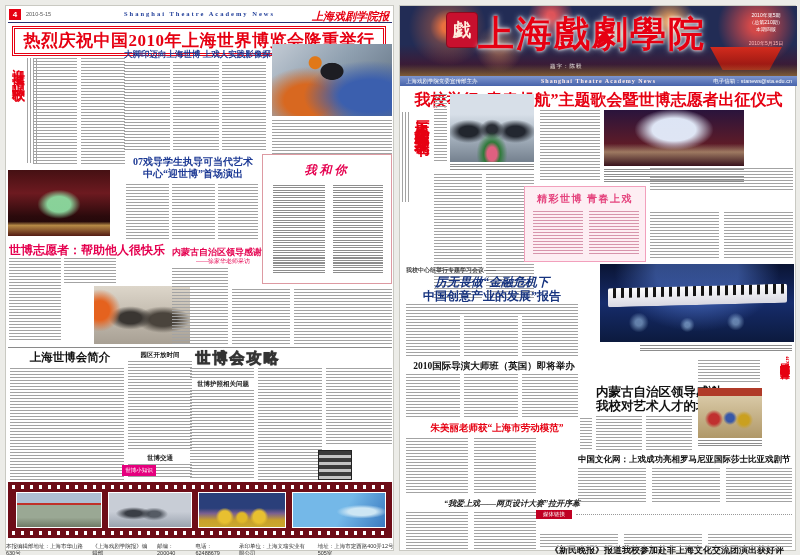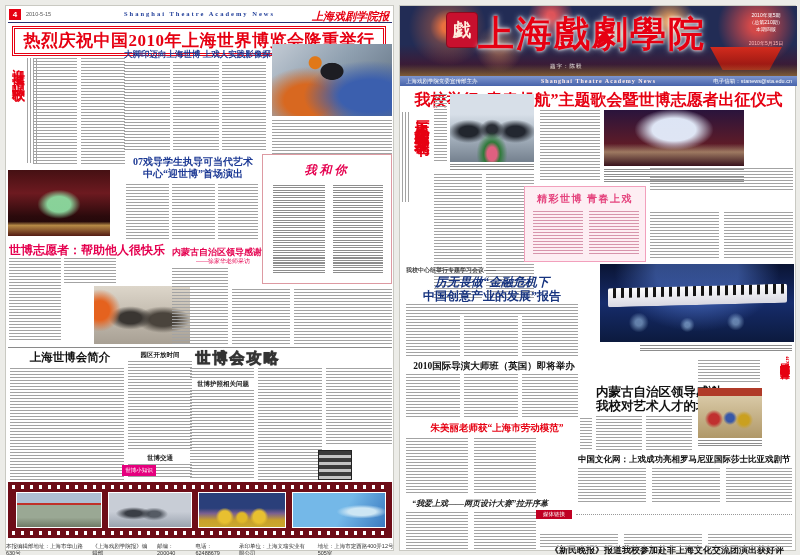--- a/index.html
+++ b/index.html
@@ -127,21 +127,21 @@
   .bs-r{right:5px;top:0;}
   .h-main{left:4px;top:84px;width:389px;text-align:center;font-size:16px;font-weight:bold;color:#e60012;}
   .v-cert{left:12px;top:102px;height:212px;font-size:15px;font-weight:bold;color:#e60012;letter-spacing:2px;}
   .pink{left:124px;top:180px;width:122px;height:76px;background:#fdeef3;border:1px solid #f2a0bc;box-sizing:border-box;}
   .pinktitle{left:0;right:0;top:5px;text-align:center;font-size:10px;font-weight:bold;color:#e5447e;letter-spacing:1.5px;}
   .h-contrib{left:250px;top:190px;width:144px;text-align:center;font-size:11px;font-weight:bold;color:#e60012;}
   .kicker{left:6px;top:260px;font-size:6px;font-weight:bold;color:#444;}
   .h-lect{left:6px;width:172px;text-align:center;font-size:12px;font-weight:bold;color:#16337f;}
   .h-master{left:4px;top:354px;width:180px;text-align:center;font-size:9.5px;font-weight:bold;color:#111;}
   .h-model{left:22px;top:416px;width:150px;text-align:center;font-size:9.5px;font-weight:bold;color:#e60012;}
-  .h-design{left:12px;top:492px;width:168px;text-align:left;font-size:8px;font-weight:bold;font-style:italic;color:#222;}
+  .h-design{left:12px;top:492px;width:168px;text-align:right;font-size:8px;font-weight:bold;font-style:italic;color:#222;}
   .h-mongol{left:196px;width:162px;font-size:12.5px;font-weight:bold;color:#111;}
   .v-league{left:362px;top:350px;width:30px;height:98px;font-size:9.5px;font-weight:bold;color:#e60012;line-height:14px;}
   .h-culture{left:178px;top:448px;width:216px;font-size:8.5px;font-weight:bold;color:#111;}
   .media{left:136px;top:504px;width:36px;height:9px;background:#c00023;color:#fff;font-size:5.5px;text-align:center;line-height:9px;}
   .mline{left:176px;top:508px;width:216px;border-top:1px dotted #999;}
   .h-xinmin{left:140px;top:514px;width:254px;text-align:center;font-size:9px;font-weight:bold;color:#111;margin-top:24px;}
 </style>
 </head>
 <body>
 

